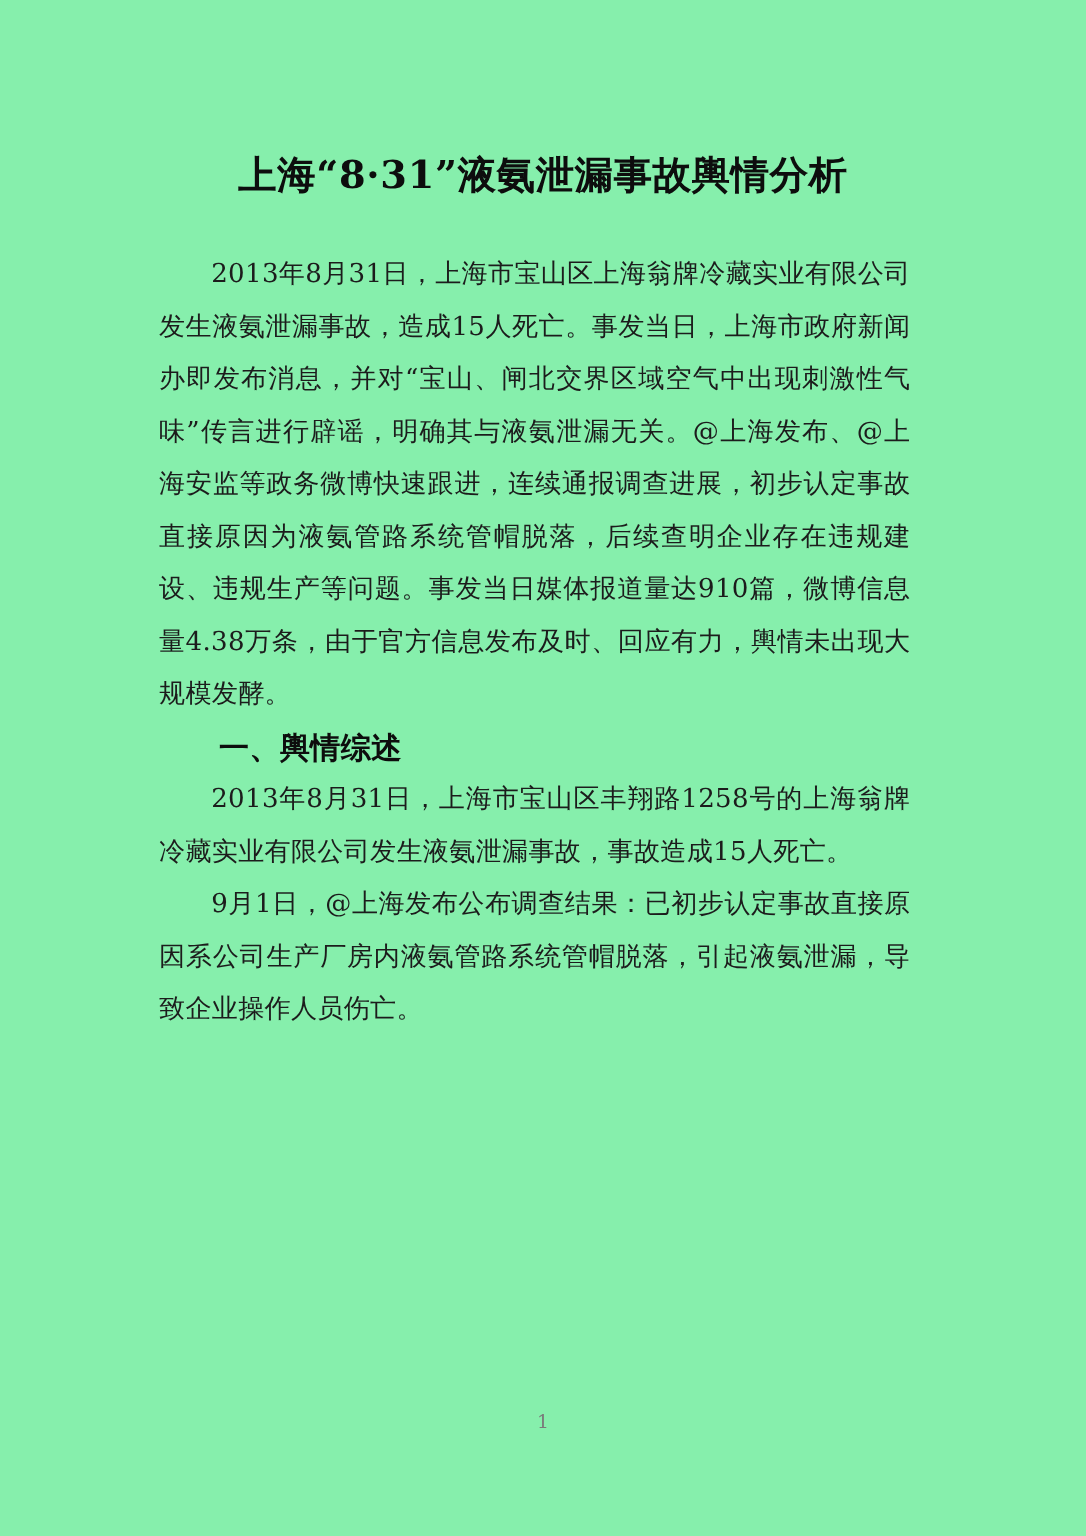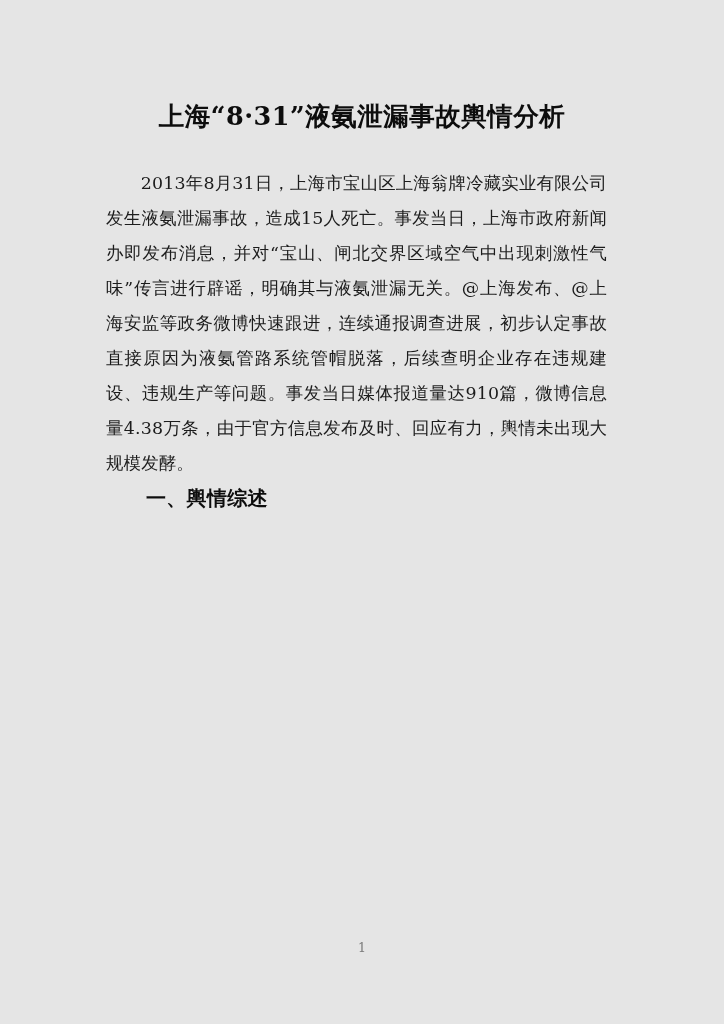--- a/index.html
+++ b/index.html
@@ -5,21 +5,21 @@
   html, body {
     margin: 0;
     padding: 0;
     background: #ffffff;
   }
 
   .page {
     position: relative;
     width: 724px;
     height: 1024px;
-    background: #e5e5e5;
+    background: #86efac;
     box-sizing: border-box;
     overflow: hidden;
     font-family: "DejaVu Serif", "Liberation Serif", serif;
     color: #1a1a1a;
   }
 
   .doc-title {
     position: absolute;
     top: 82px;
     left: 0;
@@ -89,20 +89,22 @@
 <div class="page">
 
   <h1 class="doc-title">上海“8·31”液氨泄漏事故輿情分析</h1>
 
   <div class="body-block">
 
     <p class="para">2013年8月31日，上海市宝山区上海翁牌冷藏实业有限公司发生液氨泄漏事故，造成15人死亡。事发当日，上海市政府新闻办即发布消息，并对“宝山、闸北交界区域空气中出现刺激性气味”传言进行辟谣，明确其与液氨泄漏无关。@上海发布、@上海安监等政务微博快速跟进，连续通报调查进展，初步认定事故直接原因为液氨管路系统管帽脱落，后续查明企业存在违规建设、违规生产等问题。事发当日媒体报道量达910篇，微博信息量4.38万条，由于官方信息发布及时、回应有力，輿情未出现大规模发酵。</p>
 
     <h2 class="section-heading gap-heading">一、輿情综述</h2>
 
+    <p class="para">2013年8月31日，上海市宝山区丰翔路1258号的上海翁牌冷藏实业有限公司发生液氨泄漏事故，事故造成15人死亡。</p>
 
 
+    <p class="para gap-para">9月1日，@上海发布公布调查结果：已初步认定事故直接原因系公司生产厂房内液氨管路系统管帽脱落，引起液氨泄漏，导致企业操作人员伤亡。</p>
 
   </div>
 
   <div class="page-number">1</div>
 
 </div>
 
 </body></html>

